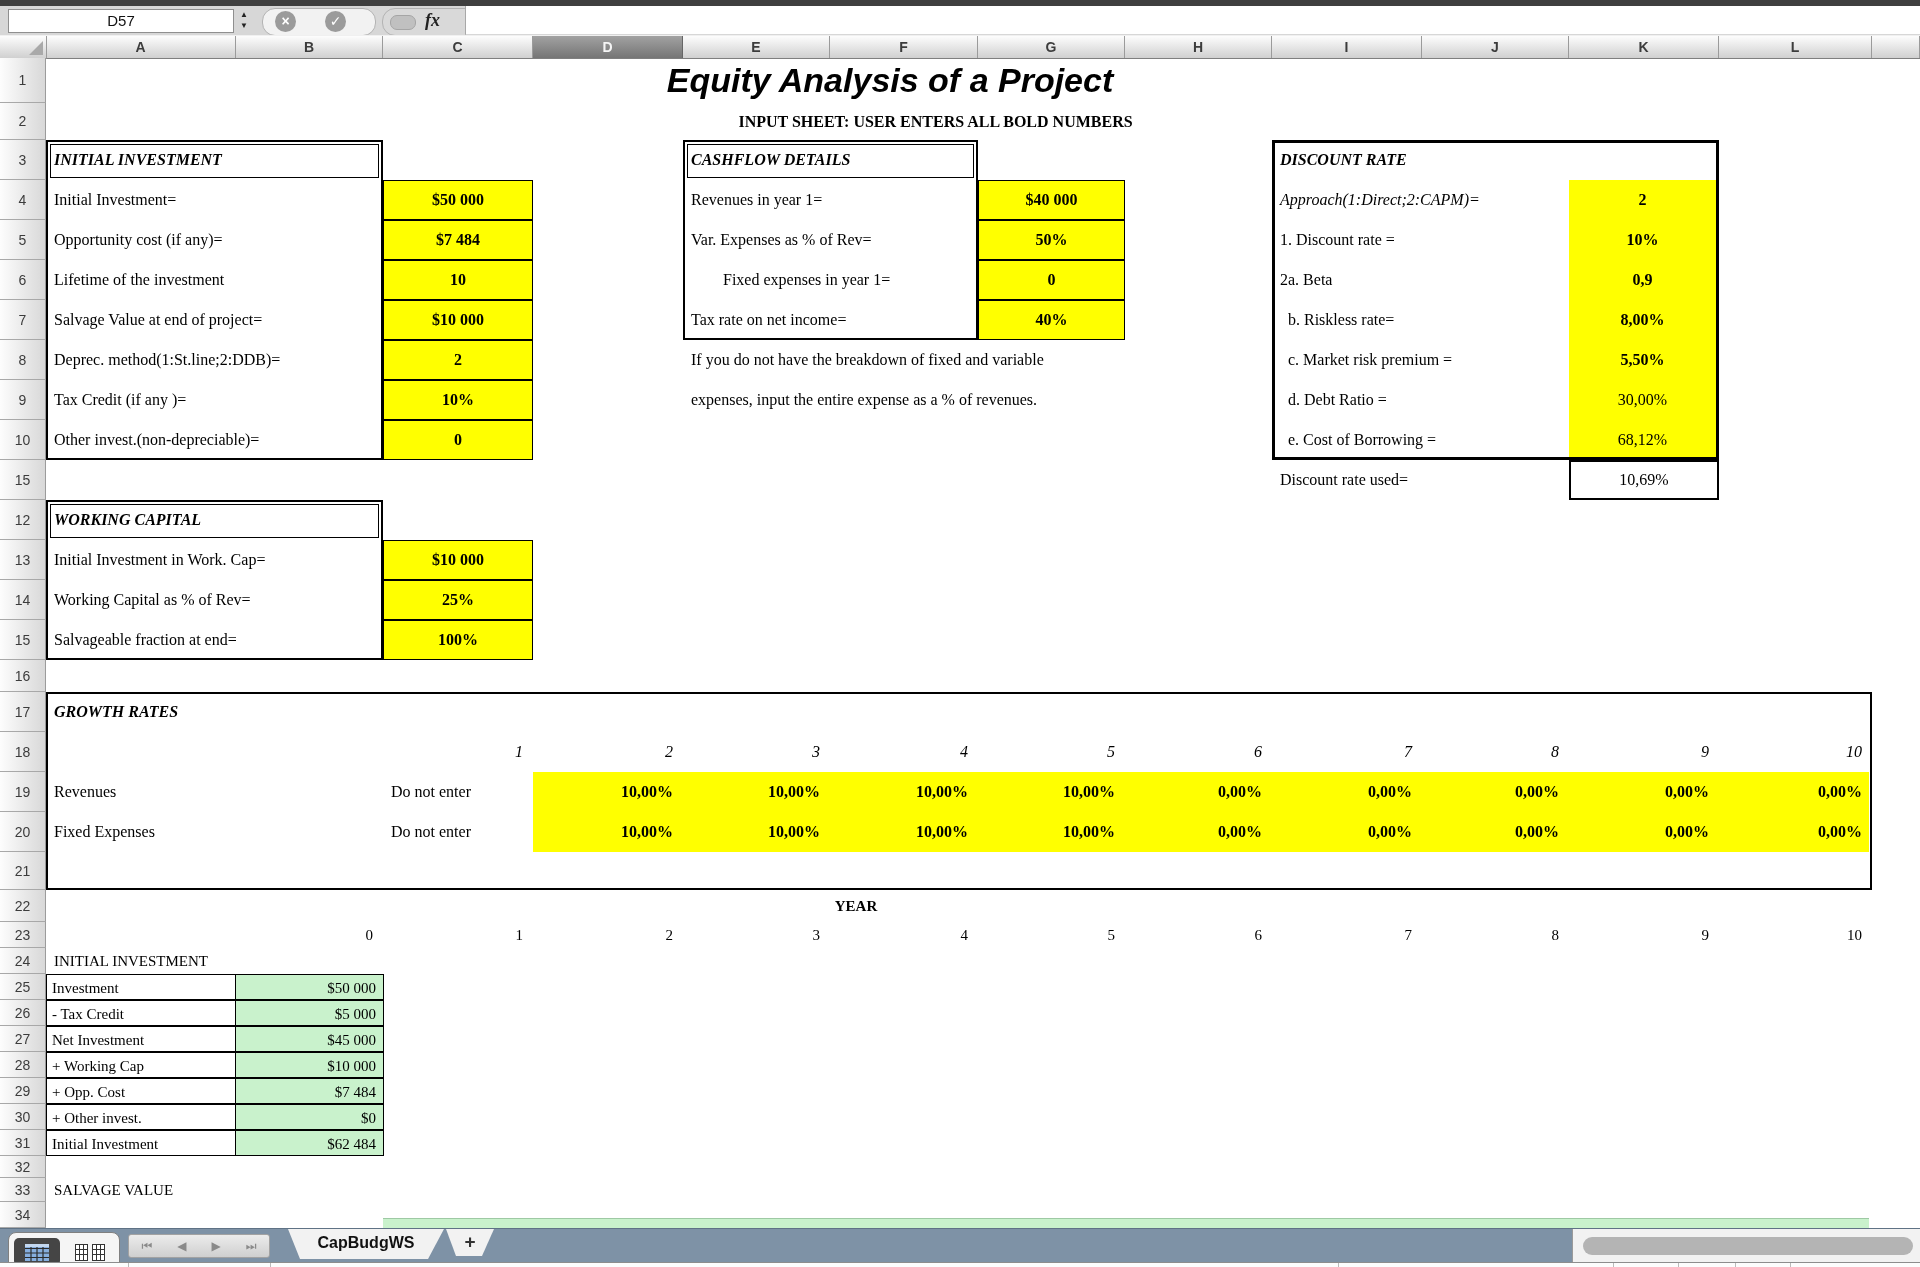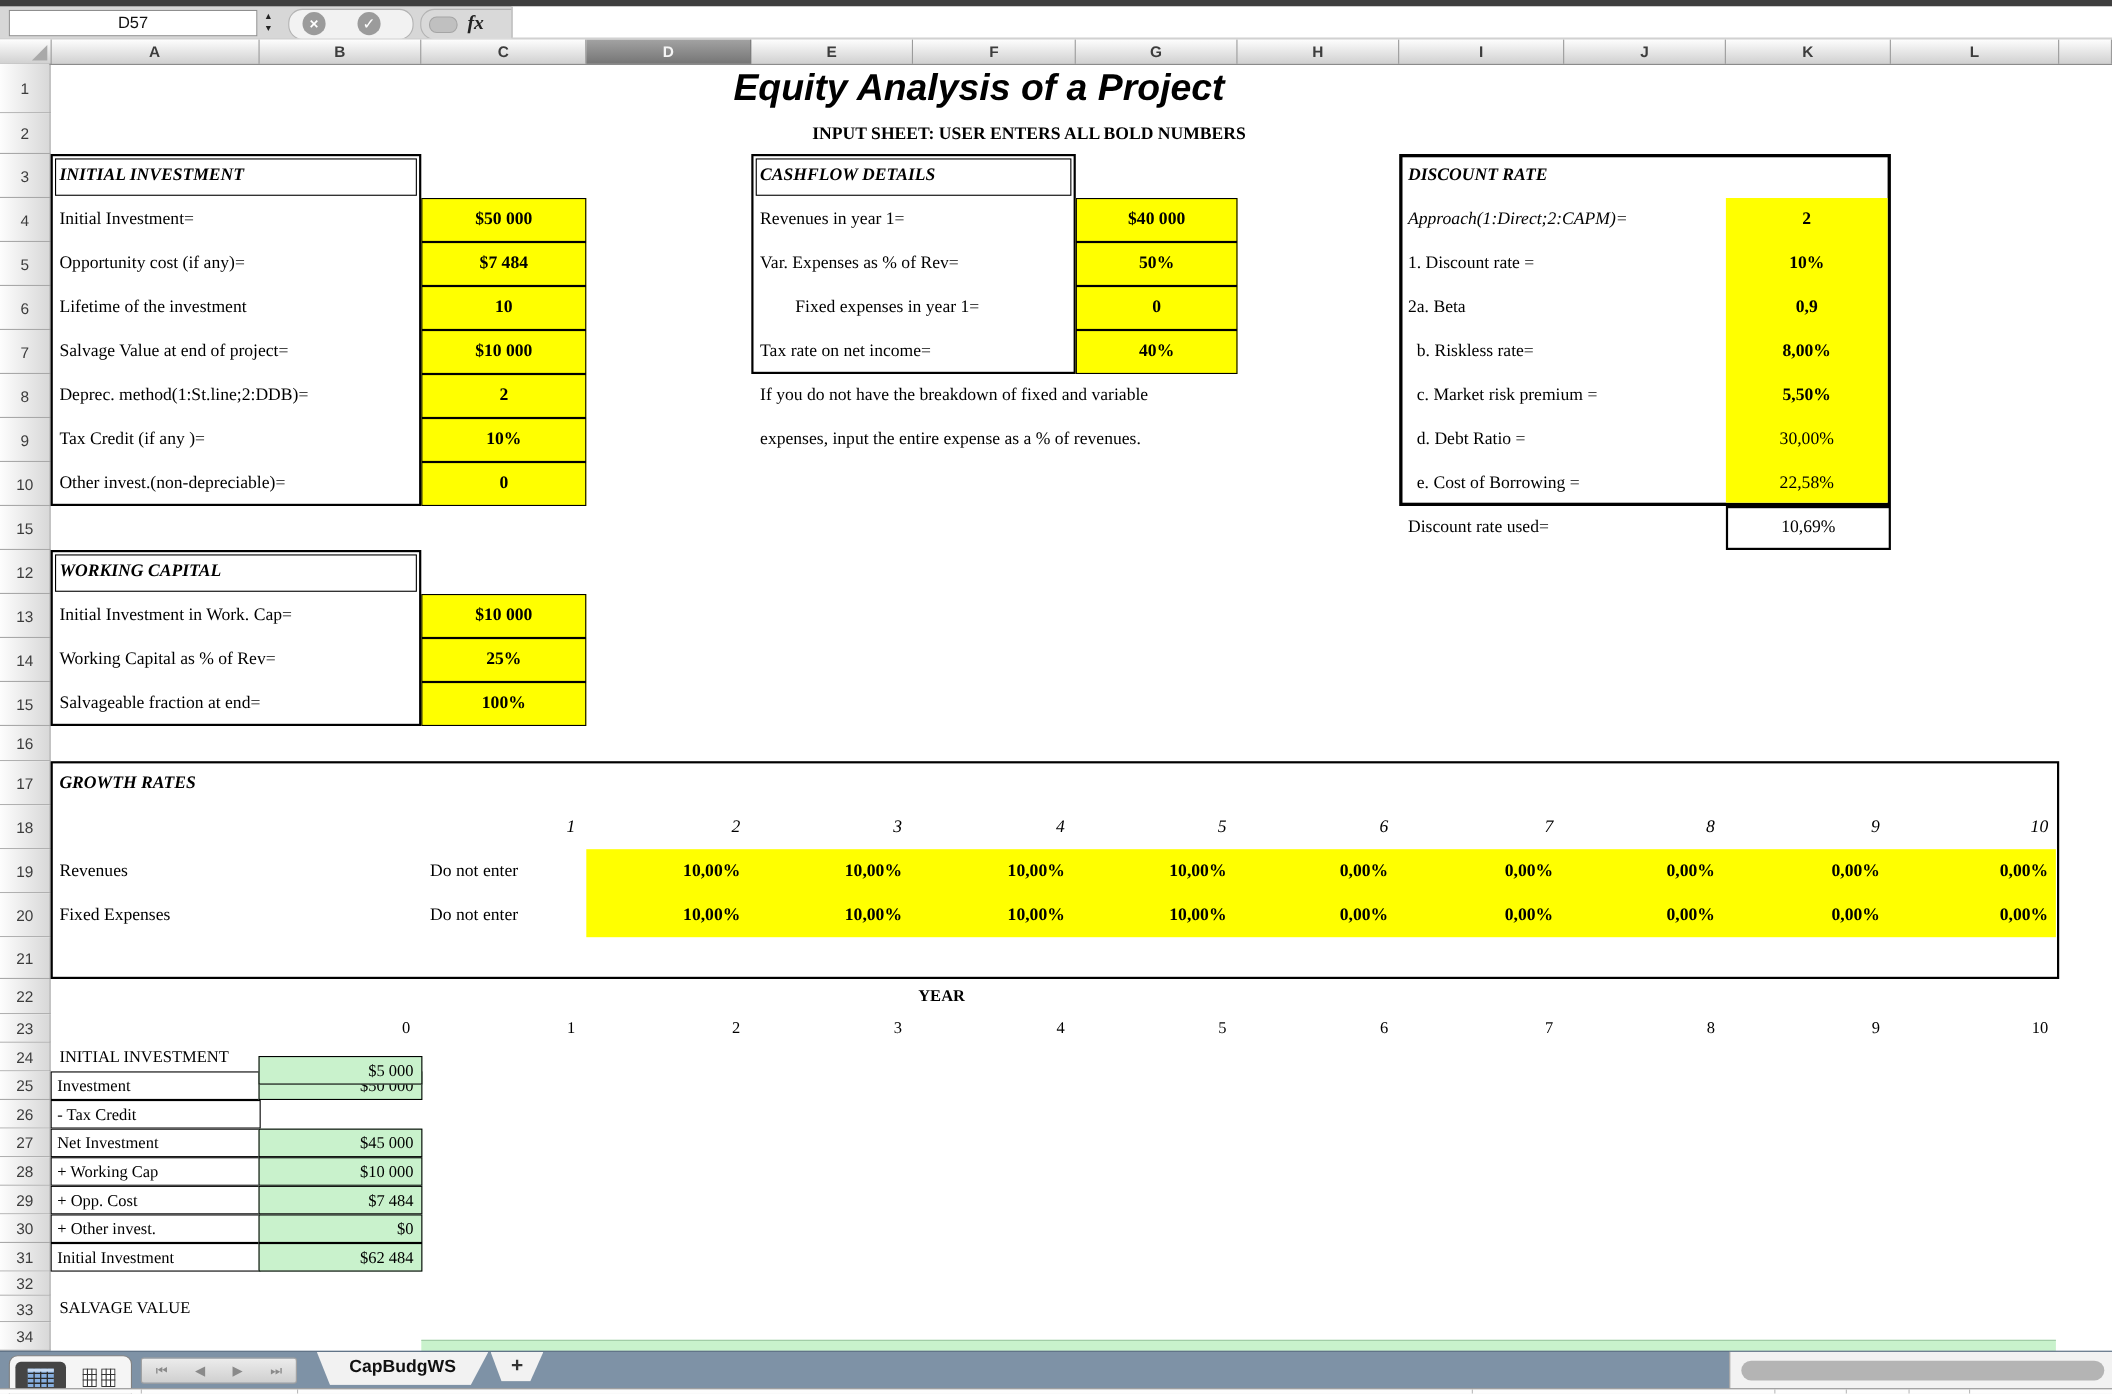--- a/index.html
+++ b/index.html
@@ -197,21 +197,21 @@
     <div class="t ser lbl" style="left:1288px;top:300px;">b. Riskless rate=</div>
     <div class="t ser lbl" style="left:1288px;top:340px;">c. Market risk premium =</div>
     <div class="t ser lbl" style="left:1288px;top:380px;">d. Debt Ratio =</div>
     <div class="t ser lbl" style="left:1288px;top:420px;">e. Cost of Borrowing =</div>
     <div class="drval ser b" style="top:180px;">2</div>
     <div class="drval ser b" style="top:220px;">10%</div>
     <div class="drval ser b" style="top:260px;">0,9</div>
     <div class="drval ser b" style="top:300px;">8,00%</div>
     <div class="drval ser b" style="top:340px;">5,50%</div>
     <div class="drval ser" style="top:380px;">30,00%</div>
-    <div class="drval ser" style="top:420px;">22,58%</div>
+    <div class="drval ser" style="top:420px;">68,12%</div>
     <div class="t ser lbl" style="left:1280px;top:460px;">Discount rate used=</div>
     <div class="abs ser" style="left:1569px;top:460px;width:150px;height:40px;border:2px solid #000;box-sizing:border-box;text-align:center;line-height:36px;font-size:16px;background:#fff;">10,69%</div>
 
     <div class="secbox" style="left:46px;top:500px;width:337px;height:160px;">
       <div class="hdrbox" style="height:32px;"></div>
     </div>
     <div class="t ser sechdr" style="left:54px;top:500px;height:40px;line-height:40px;">WORKING CAPITAL</div>
     <div class="t ser lbl" style="left:54px;top:540px;">Initial Investment in Work. Cap=</div>
     <div class="t ser lbl" style="left:54px;top:580px;">Working Capital as % of Rev=</div>
     <div class="t ser lbl" style="left:54px;top:620px;">Salvageable fraction at end=</div>
@@ -226,21 +226,21 @@
     <div class="t ser lbl" style="left:54px;top:812px;">Fixed Expenses</div>
     <div class="t ser lbl" style="left:391px;top:772px;">Do not enter</div>
     <div class="t ser lbl" style="left:391px;top:812px;">Do not enter</div>
 
     <div class="t ser" style="left:706px;top:890px;width:300px;height:32px;line-height:32px;text-align:center;font-weight:600;font-size:15px;">YEAR</div>
 
     <div class="t ser cell26" style="left:54px;top:948px;">INITIAL INVESTMENT</div>
     <div class="cell26 ser sumlbl" style="top:974px;">Investment</div>
     <div class="cell26 ser sumval" style="top:974px;">$50 000</div>
     <div class="cell26 ser sumlbl" style="top:1000px;"> - Tax Credit</div>
-    <div class="cell26 ser sumval" style="top:960px;padding-left:28px;">$5 000</div>
+    <div class="cell26 ser sumval" style="top:1000px;padding-left:28px;">$5 000</div>
     <div class="cell26 ser sumlbl" style="top:1026px;">Net Investment</div>
     <div class="cell26 ser sumval" style="top:1026px;">$45 000</div>
     <div class="cell26 ser sumlbl" style="top:1052px;"> + Working Cap</div>
     <div class="cell26 ser sumval" style="top:1052px;">$10 000</div>
     <div class="cell26 ser sumlbl" style="top:1078px;"> + Opp. Cost</div>
     <div class="cell26 ser sumval" style="top:1078px;">$7 484</div>
     <div class="cell26 ser sumlbl" style="top:1104px;"> + Other invest.</div>
     <div class="cell26 ser sumval" style="top:1104px;">$0</div>
     <div class="cell26 ser sumlbl" style="top:1130px;">Initial Investment</div>
     <div class="cell26 ser sumval" style="top:1130px;">$62 484</div>

